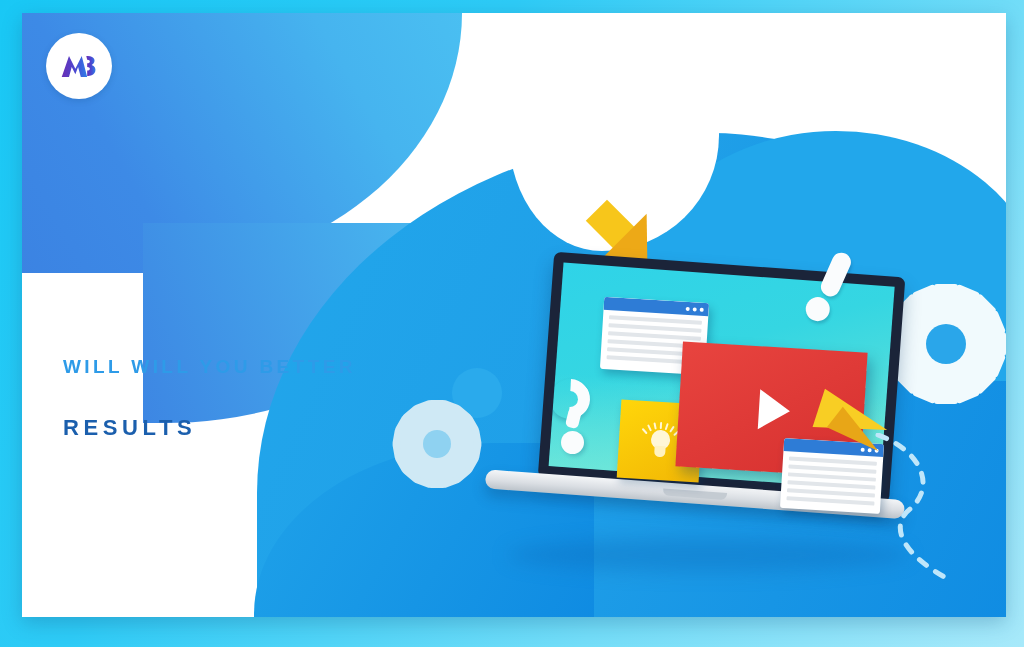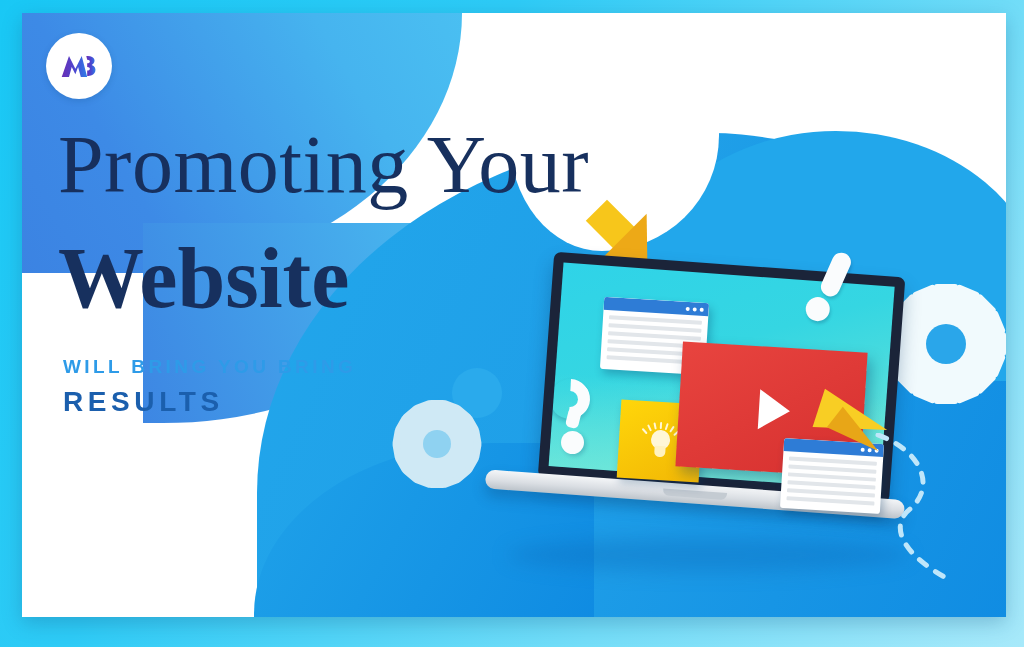--- a/index.html
+++ b/index.html
@@ -296,22 +296,22 @@
     color:#17305E;
     white-space:nowrap;
   }
   #sub-1{
     position:absolute; left:41px; top:343px;
     font-size:19px; font-weight:bold;
     letter-spacing:3.4px; color:#2E9BE8;
     white-space:nowrap;
   }
   #sub-2{
-    position:absolute; left:41px; top:373px;
-    font-size:28px; font-weight:bold;
+    position:absolute; left:41px; top:402px;
+    font-size:22px; font-weight:bold;
     letter-spacing:4.6px; color:#1B5FAD;
     white-space:nowrap;
   }
   #brand{
     position:absolute; right:20px; bottom:10px;
     font-size:22px; font-weight:bold;
     color:#3A3A3A; letter-spacing:.2px;
     white-space:nowrap;
   }
 </style>
@@ -454,19 +454,17 @@
             <stop offset="0%" stop-color="#6B2FB5"></stop>
             <stop offset="52%" stop-color="#4B46D0"></stop>
             <stop offset="100%" stop-color="#2E7FE8"></stop>
           </linearGradient>
         </defs>
         <path d="M3 27 L11 4 L18 18 L25 4 L31 27 L24 27 L21 16 L18 24 L14 16 L11 27 Z" fill="url(#lg)"></path>
         <path d="M30 4 C 39 3, 42 10, 36 14 C 43 16, 41 27, 31 26 L31 20 C 35 20, 35 16, 31 16 L31 12 C 35 12, 35 8, 31 8 Z" fill="url(#lg)"></path>
       </svg>
     </div>
 
-    <div id="headline">Promoting Your</div>
-    <div id="headline-2">Website</div>
-    <div id="sub-1">WILL BRING YOU BRING</div>
+    <div id="sub-1">WILL WILL YOU BETTER</div>
     <div id="sub-2">RESULTS</div>
 
   </div>
 </div>
 
 </body></html>

